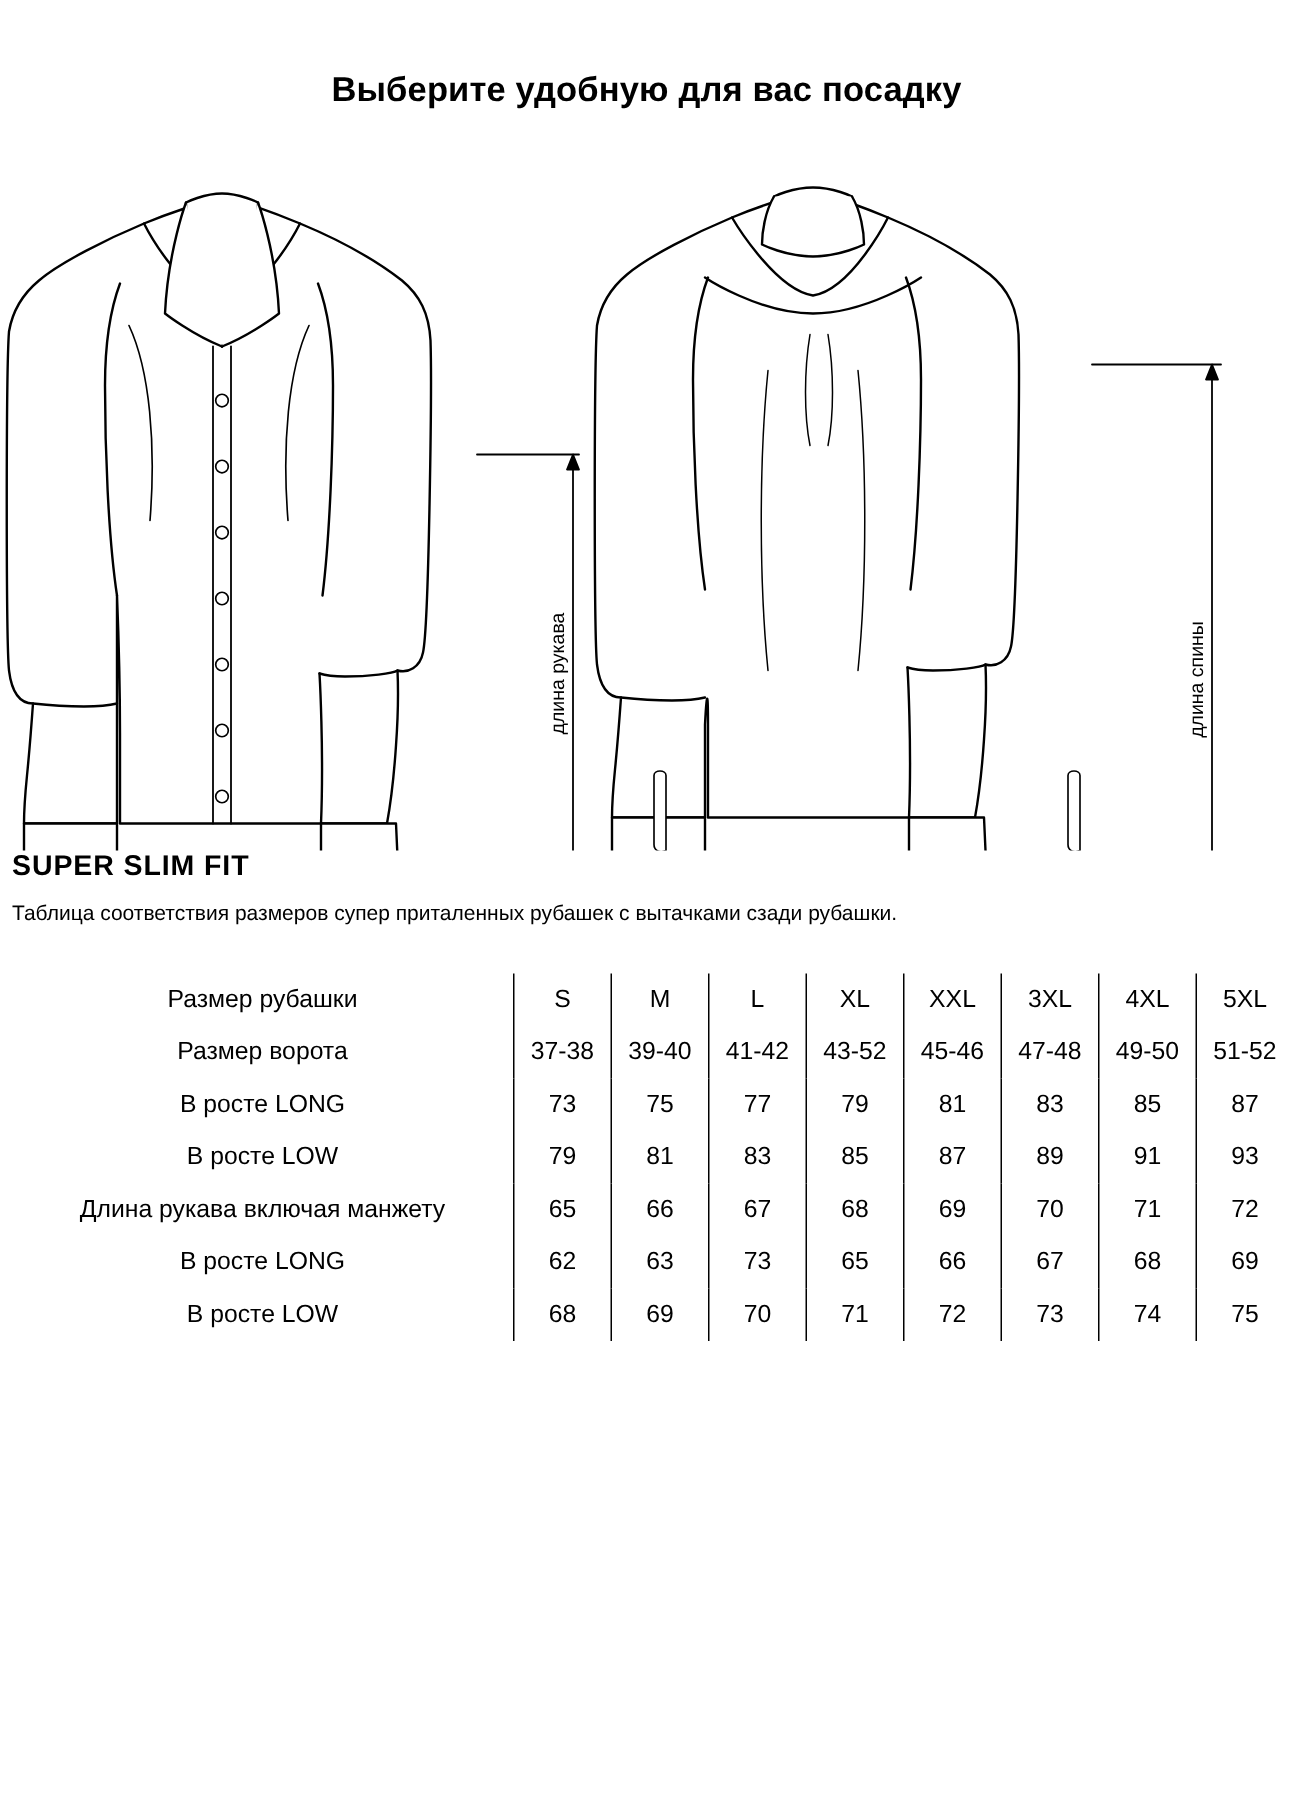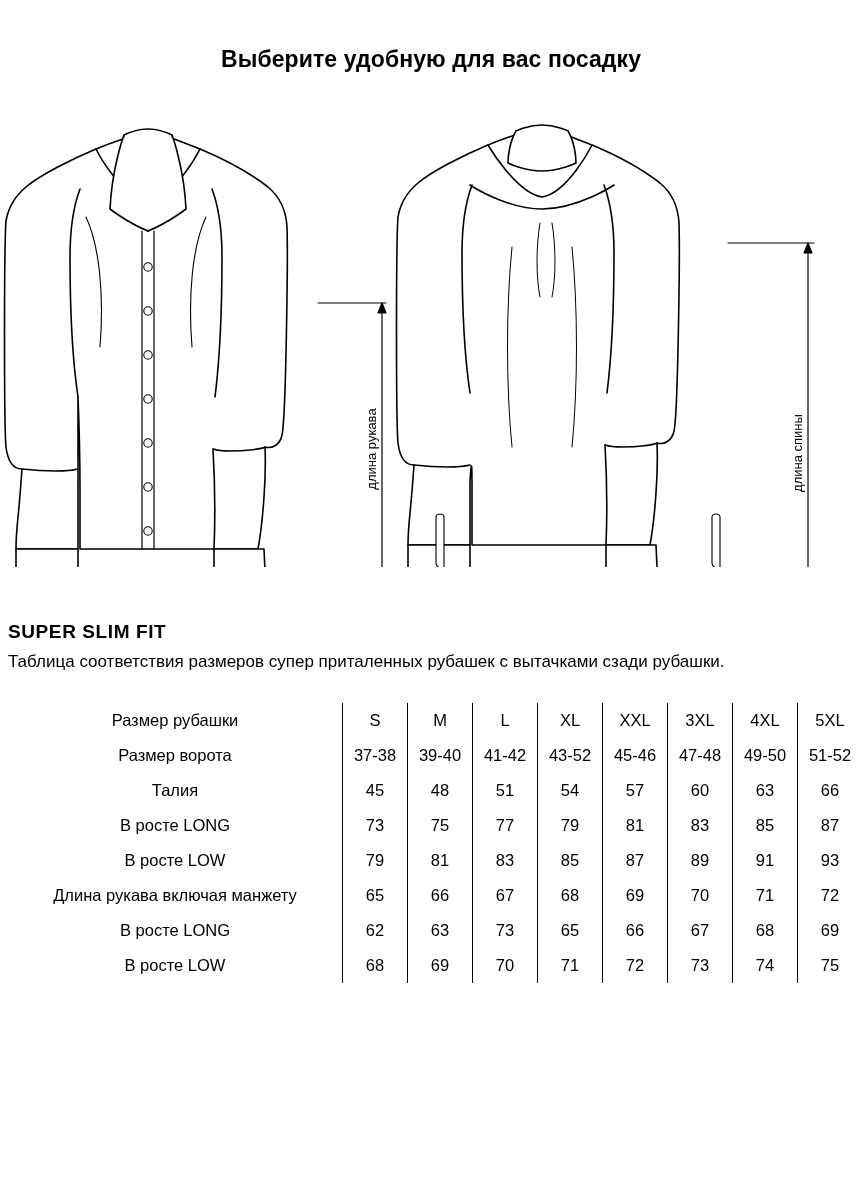--- a/index.html
+++ b/index.html
@@ -32,30 +32,29 @@
     position: relative;
     width: 862px;
     height: 470px;
     margin-top: 24px;
   }
   .illo-svg {
     display: block;
   }
   .fit-block {
     padding: 0 8px 0 8px;
-    margin-top: 54px;
   }
   .fit-name {
     font-size: 19px;
     font-weight: bold;
     letter-spacing: 0.6px;
     margin: 0 0 6px 0;
   }
   .fit-desc {
-    font-size: 17px;
+    font-size: 14px;
     line-height: 26px;
     margin: 0;
     max-width: 800px;
   }
   .table-wrap {
     margin-top: 28px;
     padding: 0 8px;
   }
   table.size-table {
     border-collapse: collapse;
@@ -225,31 +224,20 @@
             <td class="val first">37-38</td>
             <td class="val">39-40</td>
             <td class="val">41-42</td>
             <td class="val">43-52</td>
             <td class="val">45-46</td>
             <td class="val">47-48</td>
             <td class="val">49-50</td>
             <td class="val">51-52</td>
           </tr>
           <tr>
-            <td class="rowlabel">Талия</td>
-            <td class="val first">45</td>
-            <td class="val">48</td>
-            <td class="val">51</td>
-            <td class="val">54</td>
-            <td class="val">57</td>
-            <td class="val">60</td>
-            <td class="val">63</td>
-            <td class="val">66</td>
-          </tr>
-          <tr>
             <td class="rowlabel">В росте LONG</td>
             <td class="val first">73</td>
             <td class="val">75</td>
             <td class="val">77</td>
             <td class="val">79</td>
             <td class="val">81</td>
             <td class="val">83</td>
             <td class="val">85</td>
             <td class="val">87</td>
           </tr>

